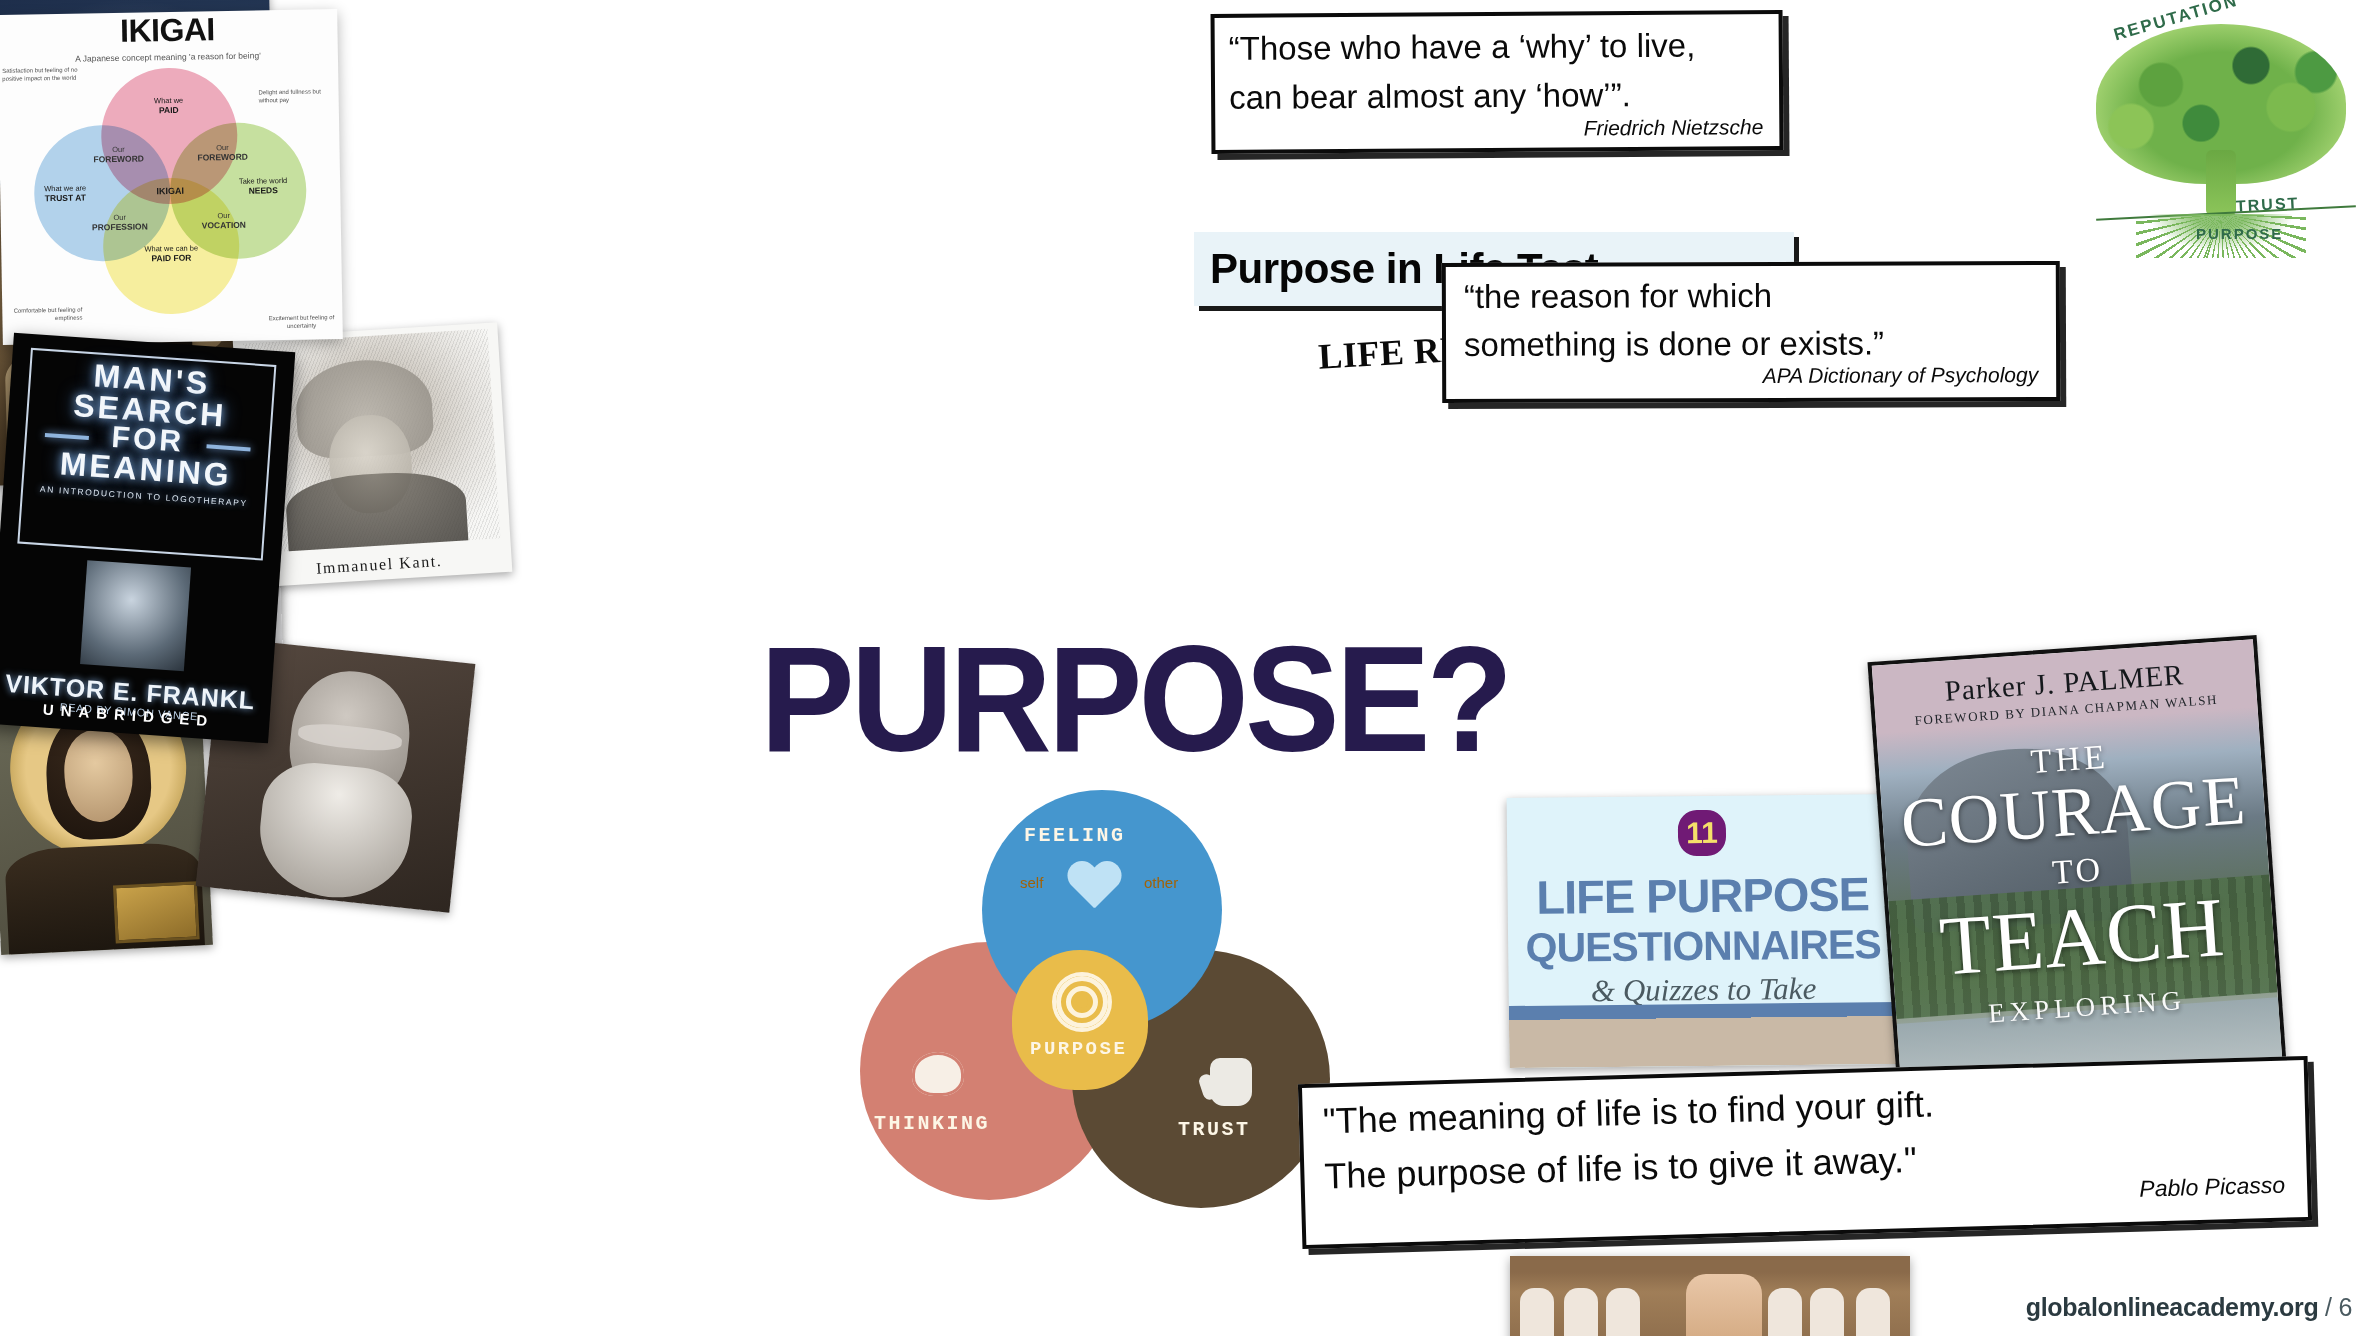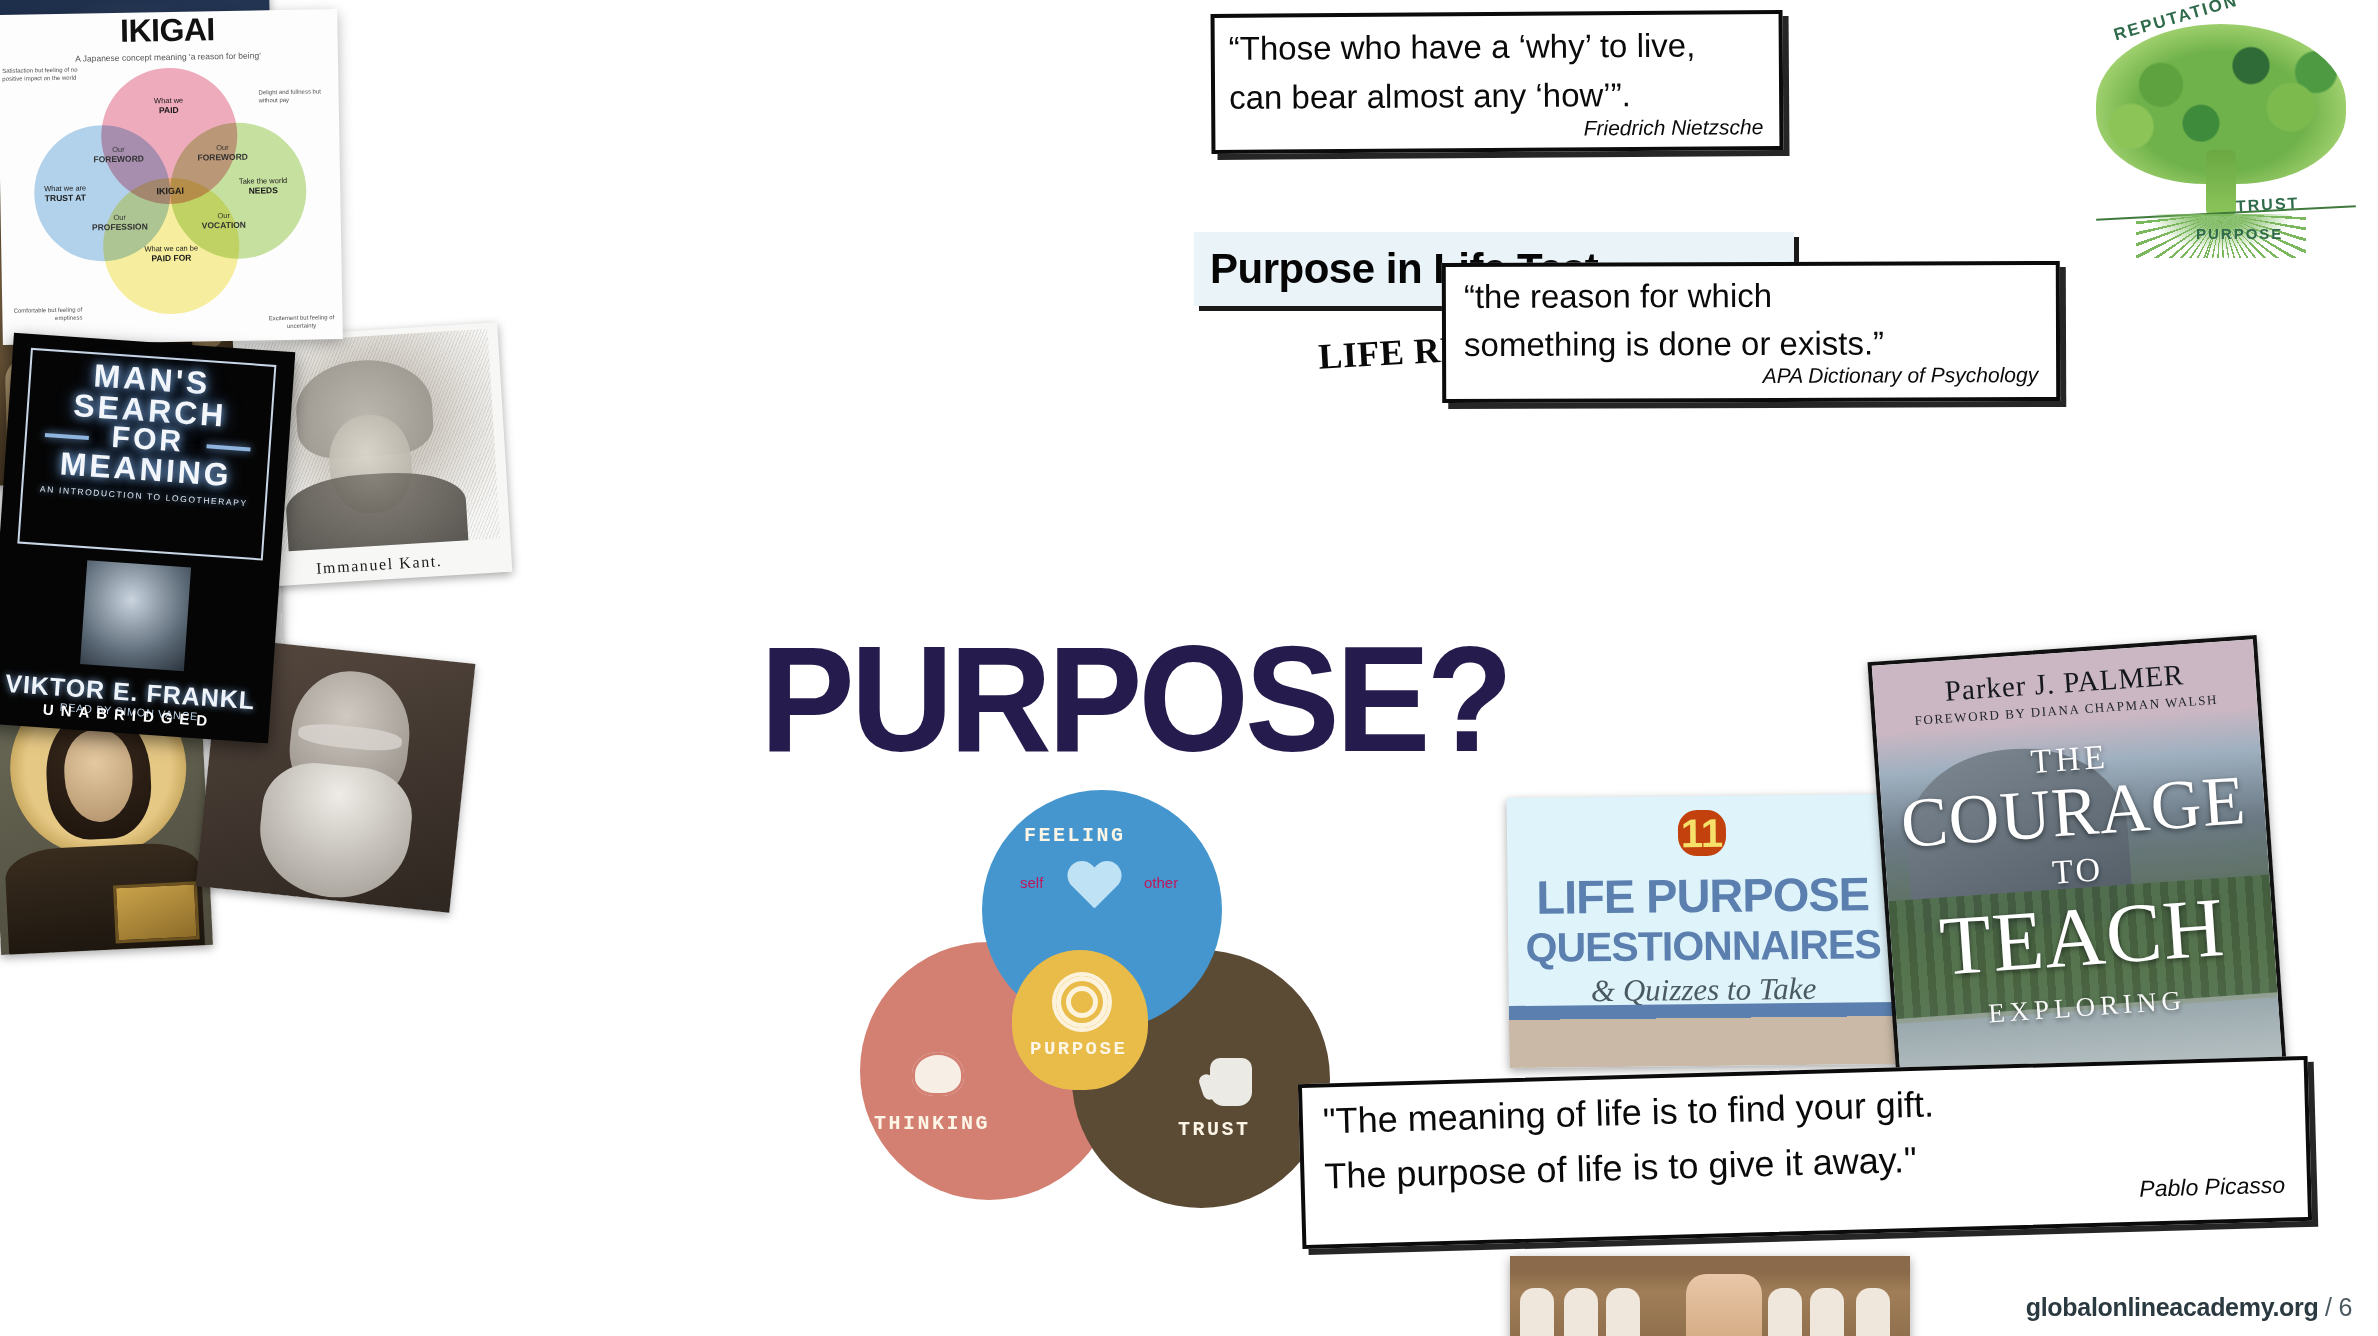--- a/index.html
+++ b/index.html
@@ -227,42 +227,42 @@
   #venn .think{left:0;top:152px;width:258px;height:258px;background:#d38072;}
   #venn .doing{left:212px;top:160px;width:258px;height:258px;background:#5b4a34;}
   #venn .core{left:152px;top:160px;width:136px;height:140px;background:#e9bc4a;
     border-radius:50% 50% 46% 46%;}
   #venn .vt{position:absolute;color:#fdf6e6;font-weight:bold;letter-spacing:2.5px;
     font-family:Liberation Mono, monospace;}
   #venn .t-feel{left:164px;top:34px;font-size:20px;}
   #venn .t-think{left:14px;top:322px;font-size:20px;}
   #venn .t-doing{left:318px;top:328px;font-size:20px;}
   #venn .t-core{left:170px;top:248px;font-size:19px;}
-  #venn .sm{position:absolute;font-size:15px;color:#be185d;font-weight:normal;letter-spacing:0;}
+  #venn .sm{position:absolute;font-size:15px;color:#a16207;font-weight:normal;letter-spacing:0;}
   #venn .s-self{left:160px;top:84px;}
   #venn .s-other{left:284px;top:84px;}
   #venn .heart{position:absolute;left:206px;top:72px;width:56px;height:52px;}
   #venn .heart:before,#venn .heart:after{content:"";position:absolute;top:0;width:29px;height:46px;
     background:#bfe2f5;border-radius:29px 29px 0 0;}
   #venn .heart:before{left:28px;transform:rotate(-45deg);transform-origin:0 100%;}
   #venn .heart:after{left:0;transform:rotate(45deg);transform-origin:100% 100%;}
   #venn .brain{position:absolute;left:52px;top:262px;width:52px;height:44px;border-radius:50% 50% 42% 42%;
     background:#f7efe6;box-shadow:inset 0 0 0 3px #d38072;}
   #venn .hand{position:absolute;left:350px;top:268px;width:42px;height:48px;background:#eceae4;
     border-radius:10px 10px 14px 14px;}
   #venn .hand:before{content:"";position:absolute;left:-9px;top:16px;width:14px;height:26px;
     background:#eceae4;border-radius:8px;transform:rotate(-18deg);}
   #venn .target{position:absolute;left:196px;top:186px;width:52px;height:52px;border-radius:50%;
     box-shadow:0 0 0 4px #fdf3dc, inset 0 0 0 5px #fdf3dc, inset 0 0 0 10px #e9bc4a,
                inset 0 0 0 15px #fdf3dc, inset 0 0 0 20px #e9bc4a;}
 
   
   #quiz{left:1508px;top:796px;width:390px;height:270px;background:#dff3fa;transform:rotate(-.6deg);}
   #quiz .num{position:absolute;left:50%;top:14px;width:48px;height:46px;transform:translateX(-50%);
-    background:#c2410c;border-radius:19px;color:#f5e06a;font-size:40px;font-weight:bold;
+    background:#701a75;border-radius:19px;color:#f5e06a;font-size:30px;font-weight:bold;
     text-align:center;line-height:46px;}
   #quiz .l1,#quiz .l2{text-align:center;color:#5b7fae;font-weight:bold;letter-spacing:-1px;}
   #quiz .l1{margin-top:72px;font-size:47px;}
   #quiz .l2{font-size:41px;}
   #quiz .l3{text-align:center;color:#4b5a61;font-family:"Liberation Serif",serif;font-style:italic;
     font-size:31px;margin-top:2px;}
   #quiz .bar{position:absolute;left:0;right:0;bottom:0;height:62px;
     background:linear-gradient(180deg,#5b7fae 0 14px,#c9b9a6 14px);}
 
   

